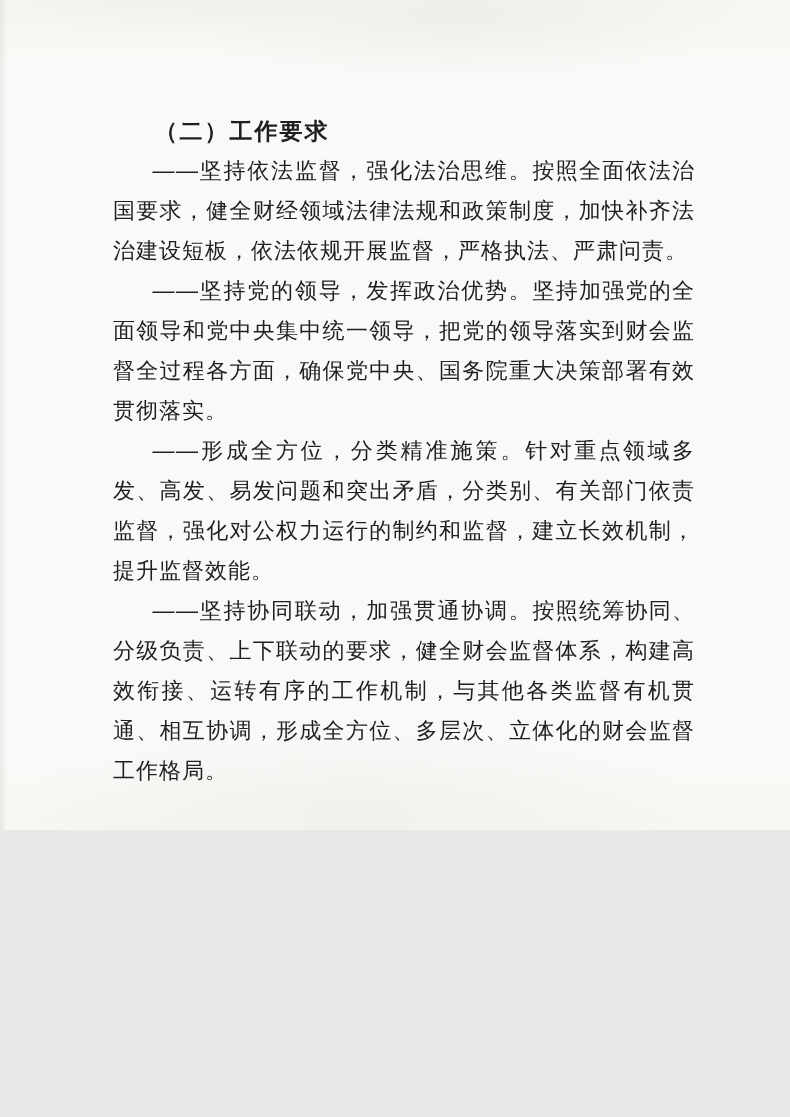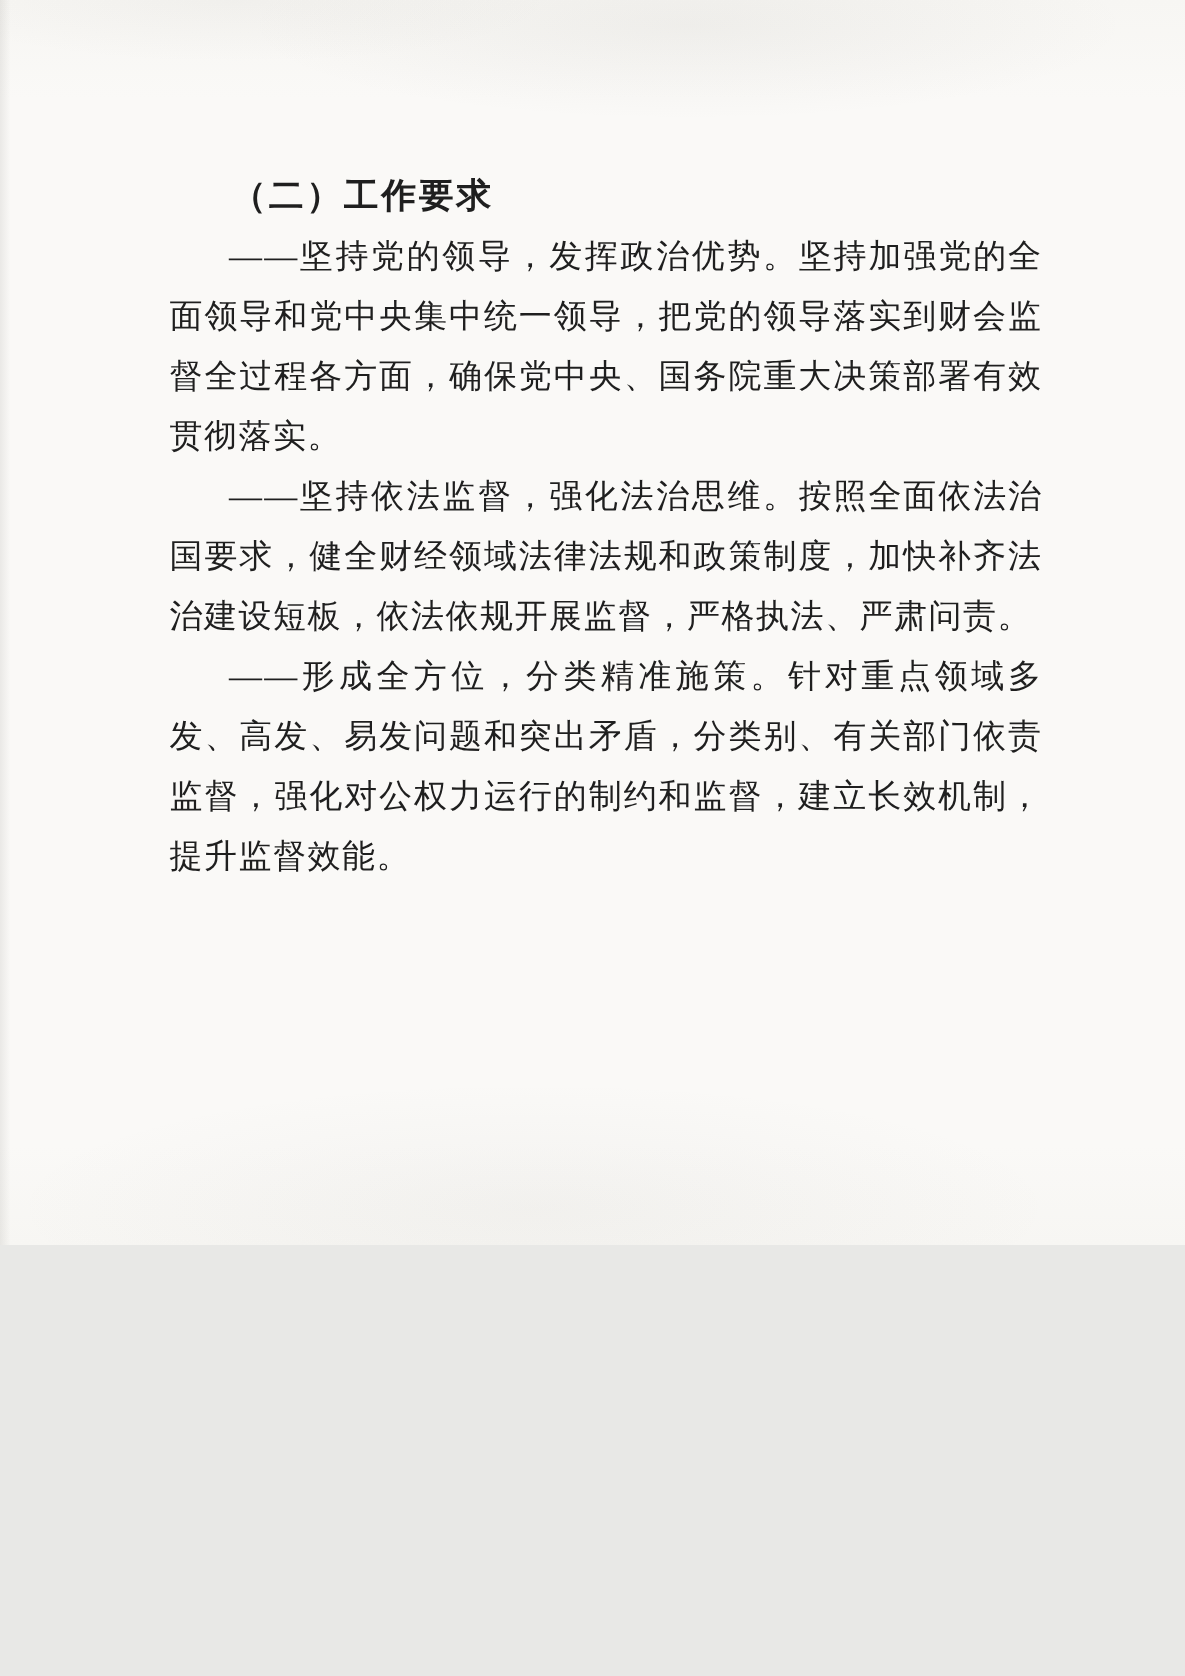--- a/index.html
+++ b/index.html
@@ -12,21 +12,21 @@
     width: 790px;
     height: 830px;
     margin: 0;
     overflow: hidden;
     background-color: #f9f8f5;
     background-image:
       radial-gradient(ellipse 420px 90px at 58% 2%, rgba(120,118,110,0.07), transparent 70%),
       radial-gradient(ellipse 300px 60px at 20% 0%, rgba(120,118,110,0.05), transparent 70%),
       radial-gradient(ellipse 500px 120px at 45% 97%, rgba(120,118,110,0.05), transparent 70%),
       linear-gradient(180deg, #f7f6f3 0%, #faf9f7 8%, #faf9f7 92%, #f7f6f3 100%);
-    font-family: Liberation Serif, serif;
+    font-family: Liberation Sans, sans-serif;
     color: #1f1f1f;
   }
   
   .scan-left-edge {
     position: absolute;
     left: 0; top: 0;
     width: 7px; height: 100%;
     background: linear-gradient(90deg, rgba(90,88,82,0.10), rgba(90,88,82,0.0));
     pointer-events: none;
   }
@@ -88,26 +88,27 @@
 <body>
 
 <div class="page">
 
   <div class="scan-left-edge"></div>
 
   <div class="content">
 
     <p class="heading">（二）工作要求</p>
 
+    <p class="para"><span class="lead">——坚持依法监督，强化法治思维。</span><span>按照全面依法治国要求，健全财经领域法律法规和政策制度，加快补齐法治建设短板，依法依规开展监督，严格执法、严肃问责。</span></p>
+
     <p class="para"><span class="lead">——坚持党的领导，发挥政治优势。</span><span>坚持加强党的全面领导和党中央集中统一领导，把党的领导落实到财会监督全过程各方面，确保党中央、国务院重大决策部署有效贯彻落实。</span></p>
-
-    <p class="para"><span class="lead">——坚持依法监督，强化法治思维。</span><span>按照全面依法治国要求，健全财经领域法律法规和政策制度，加快补齐法治建设短板，依法依规开展监督，严格执法、严肃问责。</span></p>
 
     <p class="para"><span class="lead">——形成全方位，分类精准施策。</span><span>针对重点领域多发、高发、易发问题和突出矛盾，分类别、有关部门依责监督，强化对公权力运行的制约和监督，建立长效机制，提升监督效能。</span></p>
 
+    <p class="para"><span class="lead">——坚持协同联动，加强贯通协调。</span><span>按照统筹协同、分级负责、上下联动的要求，健全财会监督体系，构建高效衔接、运转有序的工作机制，与其他各类监督有机贯通、相互协调，形成全方位、多层次、立体化的财会监督工作格局。</span></p>
 
 
   </div>
 
   <div class="page-number">— 3 —</div>
 
   <div class="paper-edge-line"></div>
 
 </div>
 

